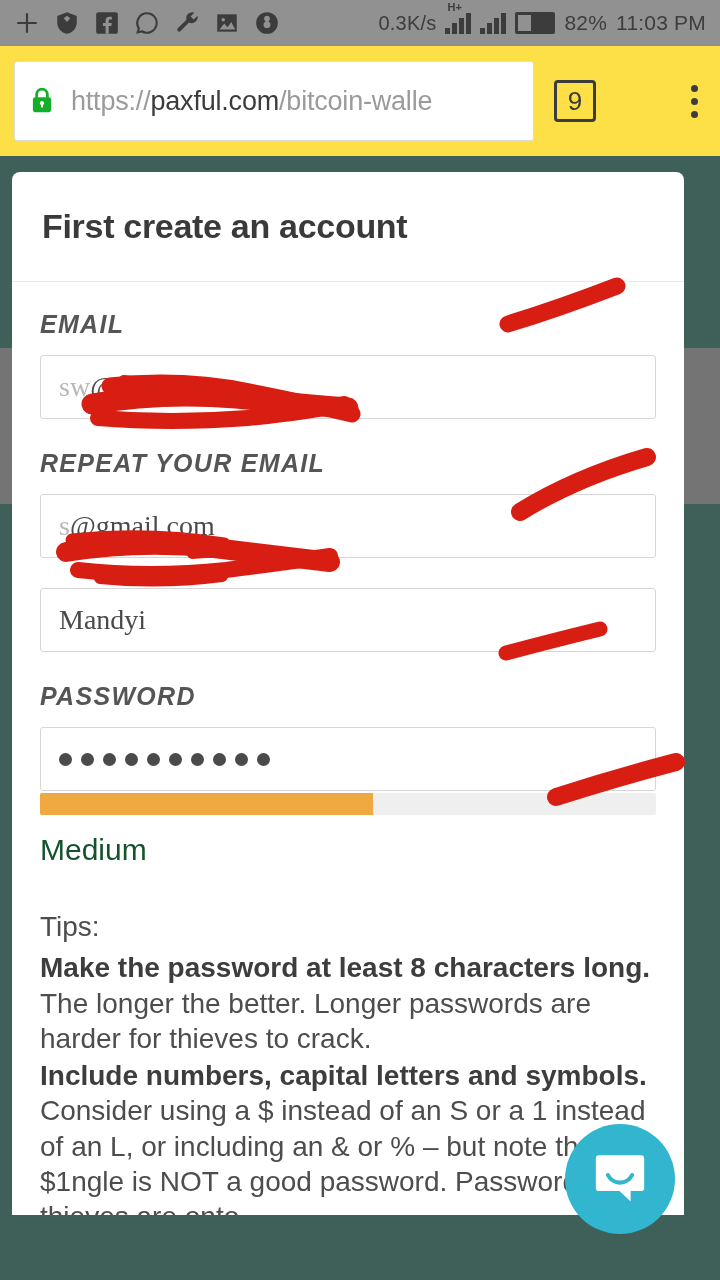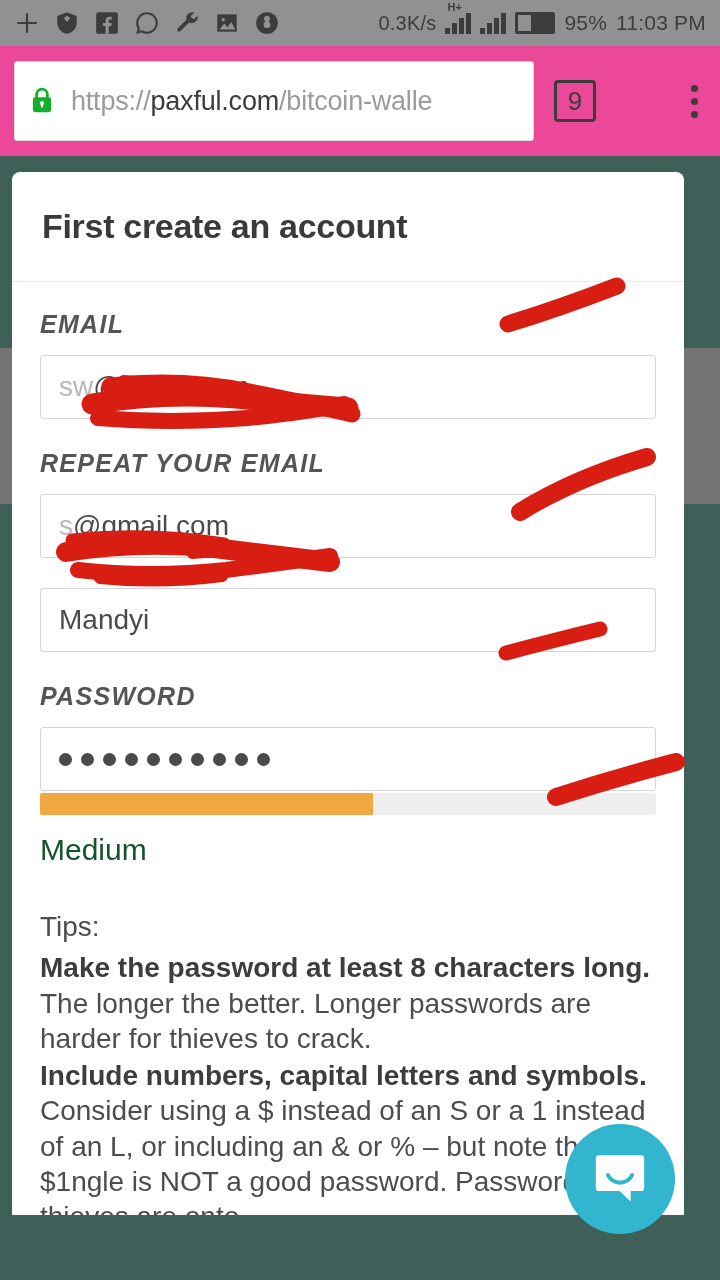--- a/index.html
+++ b/index.html
@@ -52,21 +52,21 @@
   }
   #battery::after {
     content: ""; position: absolute; left: 3px; top: 3px;
     width: 13px; height: 16px; background: #919191;
   }
 
   
   #browser-bar {
     position: absolute; top: 46px; left: 0;
     width: 720px; height: 110px;
-    background: #ec4899;
+    background: #fde047;
     display: flex; align-items: center;
     padding: 0 14px;
   }
   #omnibox {
     width: 520px; height: 80px;
     border: 1px solid #dcdcdc; border-radius: 3px;
     display: flex; align-items: center;
     padding: 0 14px; gap: 16px;
     background: #fff;
   }
@@ -146,20 +146,21 @@
   }
   .text-input {
     width: 616px; height: 64px;
     border: 1px solid #d6d6d6; border-radius: 3px;
     display: flex; align-items: center;
     padding: 0 18px;
     font-size: 28px; color: #4a4a4a;
     background: #fff;
     position: relative;
     margin-bottom: 30px;
+    font-family: Liberation Serif, serif;
   }
   .redacted-value { position: relative; display: inline-block; }
   .redacted-value .ghost {
     color: #b8b8b8; font-size: 28px;
   }
 
   
   #pw-input { margin-bottom: 0; }
   #strength-track {
     width: 616px; height: 22px;
@@ -364,21 +365,21 @@
             <i></i>
           </span>
       </span>
       <span class="bars">
           <i></i>
           <i></i>
           <i></i>
           <i></i>
         </span>
       <span id="battery"></span>
-      <span>95%</span>
+      <span>82%</span>
       <span>11:03 PM</span>
     </div>
   </div>
 
   <div id="browser-bar">
     <div id="omnibox">
       <span id="lock-icon">
         <svg viewBox="0 0 24 28">
           <path d="M7 11V8a5 5 0 0110 0v3" stroke="#14AE28" stroke-width="2.6" fill="none"></path>
           <rect x="3.5" y="10.5" width="17" height="14" rx="2" fill="#14AE28"></rect>

